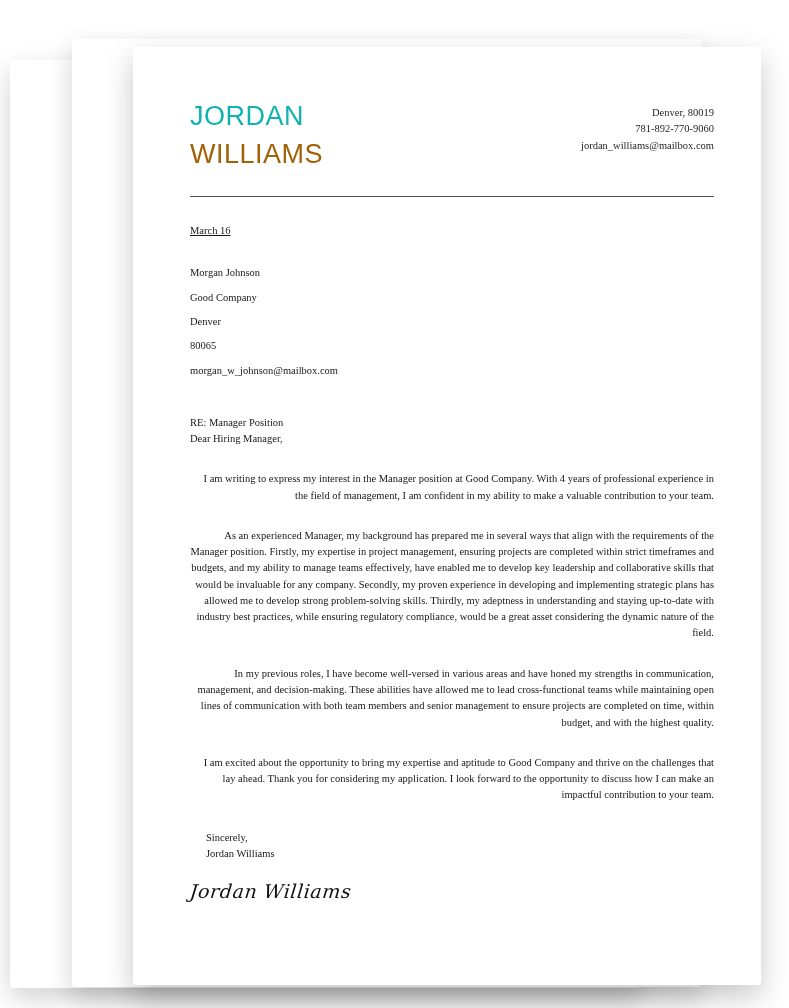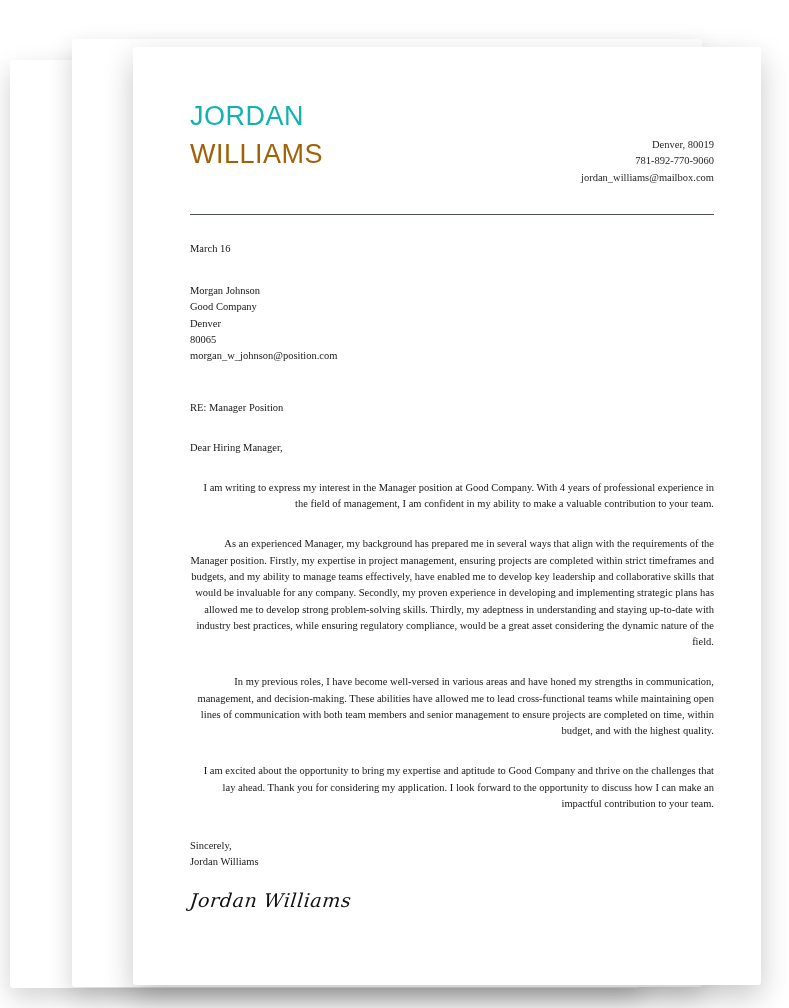--- a/index.html
+++ b/index.html
@@ -81,54 +81,54 @@
     color: #a16207;
     font-weight: 400;
     margin-top: 9px;
   }
   .contact-block {
     text-align: right;
     font-size: 10.5px;
     color: #1f1f1f;
     line-height: 1.55;
     padding-top: 3px;
-    margin-top: 32px;
   }
 
   .rule {
     margin-top: 28px;
     height: 1px;
     background: #4a4f57;
     width: 100%;
   }
 
   .body-text {
     font-size: 10.5px;
     color: #171717;
     line-height: 1.55;
   }
 
   .date {
     margin-top: 26px;
+    text-decoration: underline;
   }
 
   .recipient {
     margin-top: 26px;
   }
-  .recipient div { white-space: nowrap; }
+  .recipient div { white-space: nowrap; margin-top: 8px; }
 
   .subject { margin-top: 36px; }
-  .salutation { margin-top: 23px; }
+  .salutation { }
 
   .para {
     margin-top: 24px;
     text-align: right;
   }
 
-  .closing { margin-top: 26px; }
+  .closing { margin-top: 26px; margin-left: 16px; }
 
   .signature {
     margin-top: 18px;
     font-family: "DejaVu Serif", serif;
     font-style: italic;
     font-size: 19px;
     color: #111111;
     letter-spacing: 0.6px;
     transform: skewX(-6deg);
     transform-origin: left center;
@@ -159,21 +159,21 @@
 
       <div class="rule"></div>
 
       <div class="body-text date">March 16</div>
 
       <div class="body-text recipient">
         <div>Morgan Johnson</div>
         <div>Good Company</div>
         <div>Denver</div>
         <div>80065</div>
-        <div>morgan_w_johnson@position.com</div>
+        <div>morgan_w_johnson@mailbox.com</div>
       </div>
 
       <div class="body-text subject">RE: Manager Position</div>
 
       <div class="body-text salutation">Dear Hiring Manager,</div>
 
       <div class="body-text para">I am writing to express my interest in the Manager position at Good Company. With 4 years of professional experience in the field of management, I am confident in my ability to make a valuable contribution to your team.</div>
       <div class="body-text para">As an experienced Manager, my background has prepared me in several ways that align with the requirements of the Manager position. Firstly, my expertise in project management, ensuring projects are completed within strict timeframes and budgets, and my ability to manage teams effectively, have enabled me to develop key leadership and collaborative skills that would be invaluable for any company. Secondly, my proven experience in developing and implementing strategic plans has allowed me to develop strong problem-solving skills. Thirdly, my adeptness in understanding and staying up-to-date with industry best practices, while ensuring regulatory compliance, would be a great asset considering the dynamic nature of the field.</div>
       <div class="body-text para">In my previous roles, I have become well-versed in various areas and have honed my strengths in communication, management, and decision-making. These abilities have allowed me to lead cross-functional teams while maintaining open lines of communication with both team members and senior management to ensure projects are completed on time, within budget, and with the highest quality.</div>
       <div class="body-text para">I am excited about the opportunity to bring my expertise and aptitude to Good Company and thrive on the challenges that lay ahead. Thank you for considering my application. I look forward to the opportunity to discuss how I can make an impactful contribution to your team.</div>

